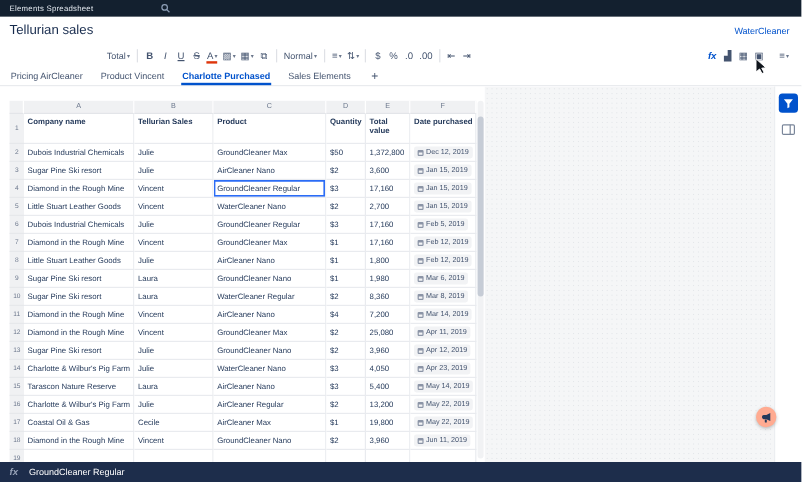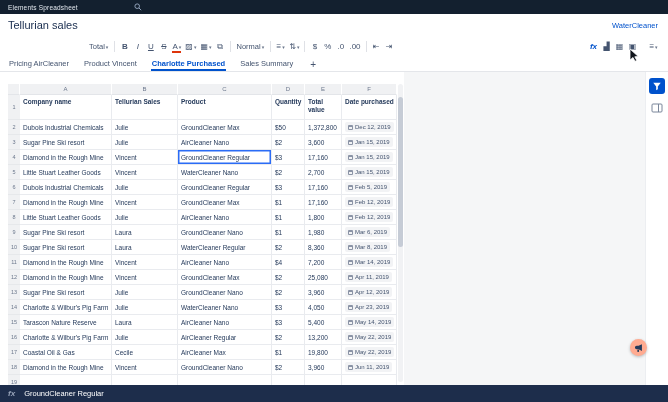--- a/index.html
+++ b/index.html
@@ -162,21 +162,21 @@
     <div class="tb-item">
       <span>≡</span>
       <span class="caret">▾</span>
     </div>
   </div>
 
 <div class="tabs">
     <div class="tab">Pricing AirCleaner</div>
     <div class="tab">Product Vincent</div>
     <div class="tab active">Charlotte Purchased</div>
-    <div class="tab">Sales Summary</div>
+    <div class="tab">Sales Elements</div>
     <div class="tab-add">+</div>
   </div>
 
 <div class="sheet">
   <div class="canvas-bg"></div>
   <div class="grid">
     <div class="letters-row">
         <div class="corner"></div>
         <div class="colletter" style="width: 92px;">A</div>
         <div class="colletter" style="width: 66px;">B</div>

